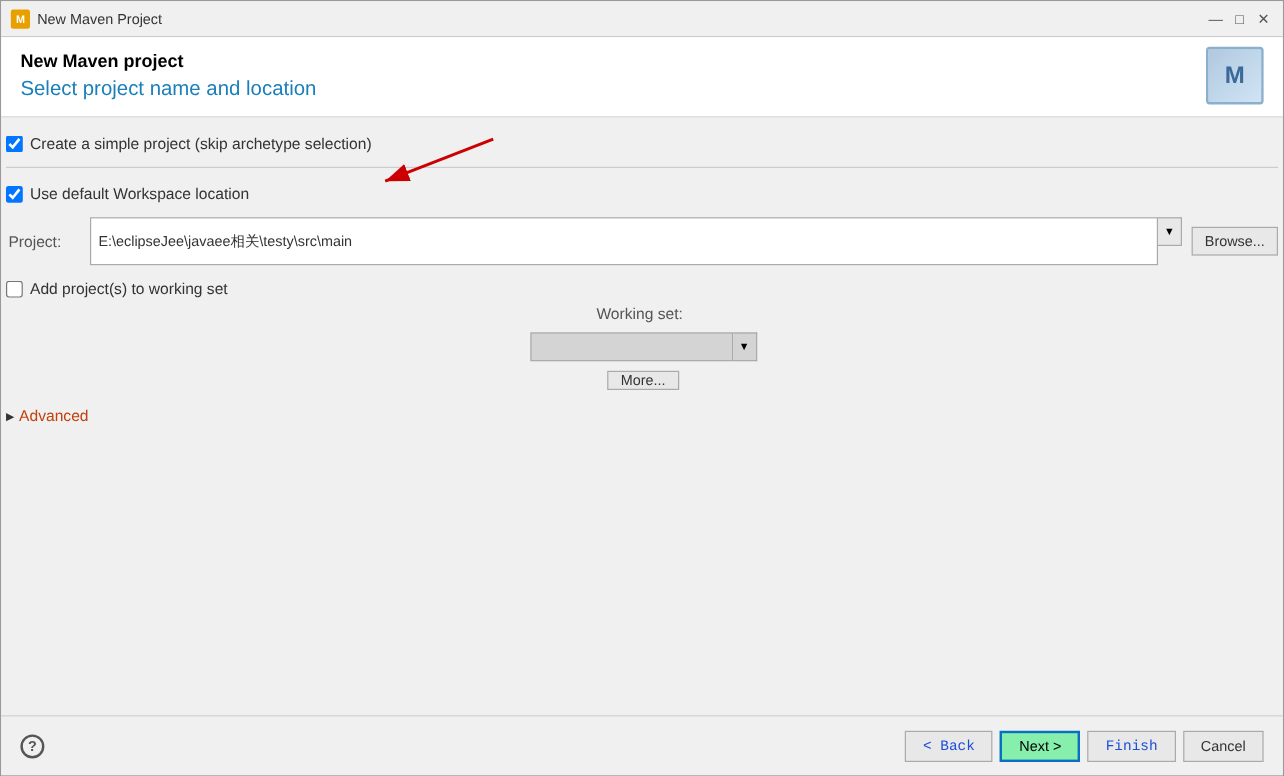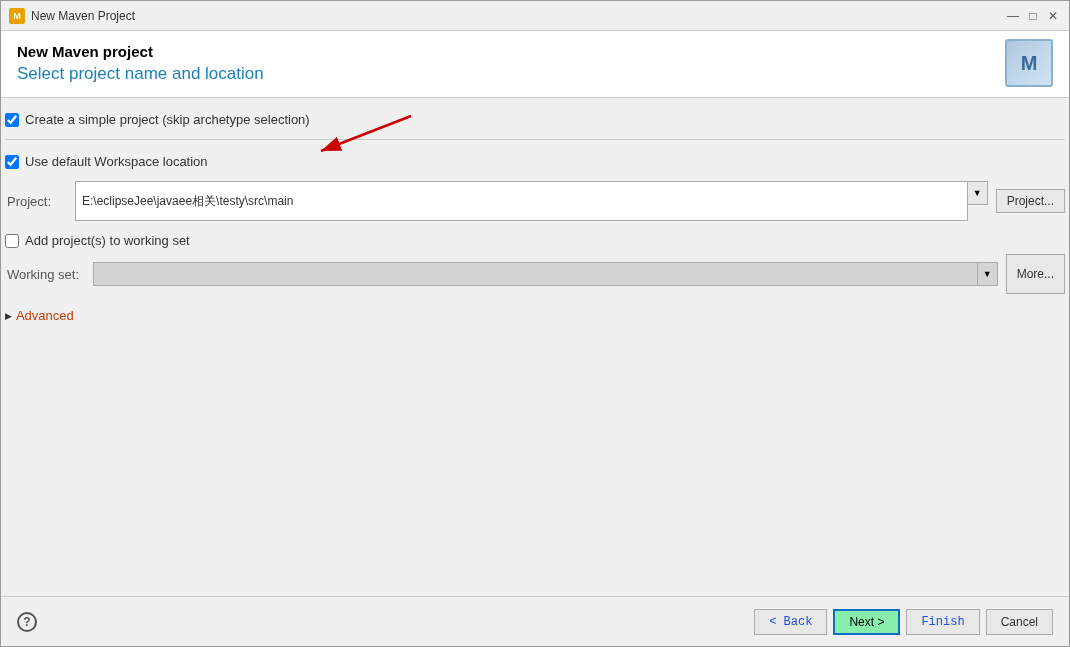--- a/index.html
+++ b/index.html
@@ -206,21 +206,21 @@
       border: 1px solid #aaa;
       border-left: none;
       background: #d4d4d4;
       cursor: pointer;
       display: flex;
       align-items: center;
       justify-content: center;
       font-size: 9px;
     }
     .more-btn {
-      height: 40px;
+      height: 16px;
       padding: 0 10px;
       border: 1px solid #aaa;
       background: #e8e8e8;
       cursor: pointer;
       font-size: 12px;
       color: #333;
     }
     .advanced-row {
       display: flex;
       align-items: center;
@@ -352,31 +352,31 @@
         <span>Use default Workspace location</span>
       </label>
     </div>
 
     <div class="location-row">
       <span class="location-label">Project:</span>
       <div class="location-input-wrapper">
         <input class="location-input" type="text" value="E:\eclipseJee\javaee相关\testy\src\main" style="">
         <div class="location-dropdown">▼</div>
       </div>
-      <button class="browse-btn">Project...</button>
+      <button class="browse-btn">Browse...</button>
     </div>
 
     <div class="checkbox-row" style="margin-bottom:6px;">
       <input type="checkbox" style="">
       <label class="checkbox-label">
         <span>Add project(s) to working set</span>
       </label>
     </div>
 
-    <div class="working-set-row" style="margin-bottom:0;">
+    <div class="working-set-row" style="margin-bottom:0;flex-direction:column;">
       <span class="working-set-label">Working set:</span>
       <div class="working-set-input-wrapper">
         <input class="working-set-input" type="text" disabled="" style="">
         <div class="working-set-dropdown">▼</div>
       </div>
       <button class="more-btn">More...</button>
     </div>
 
     <div class="advanced-row">
       <span class="advanced-triangle">▶</span>

